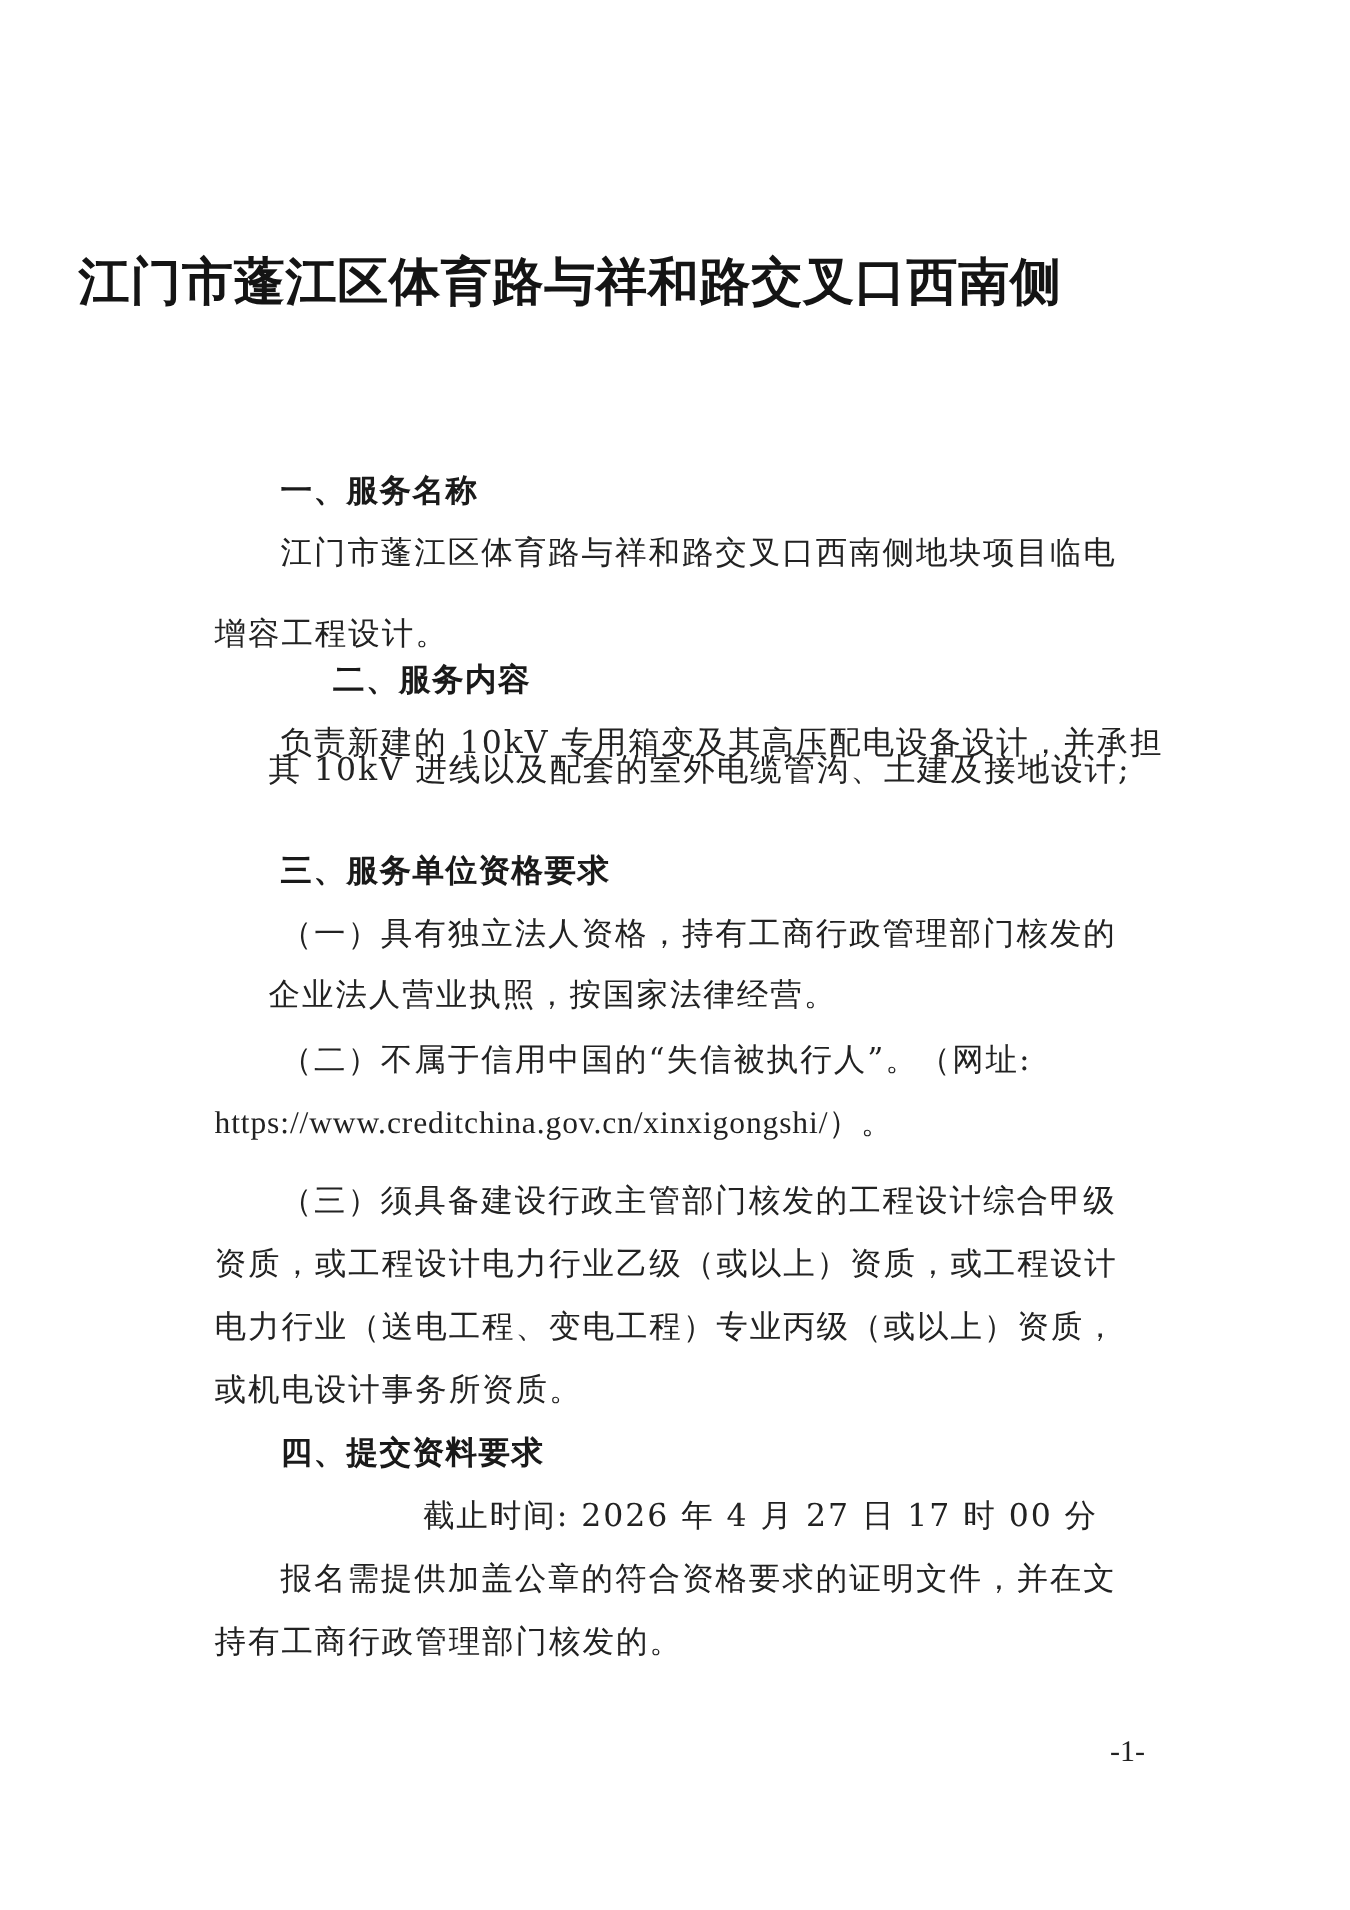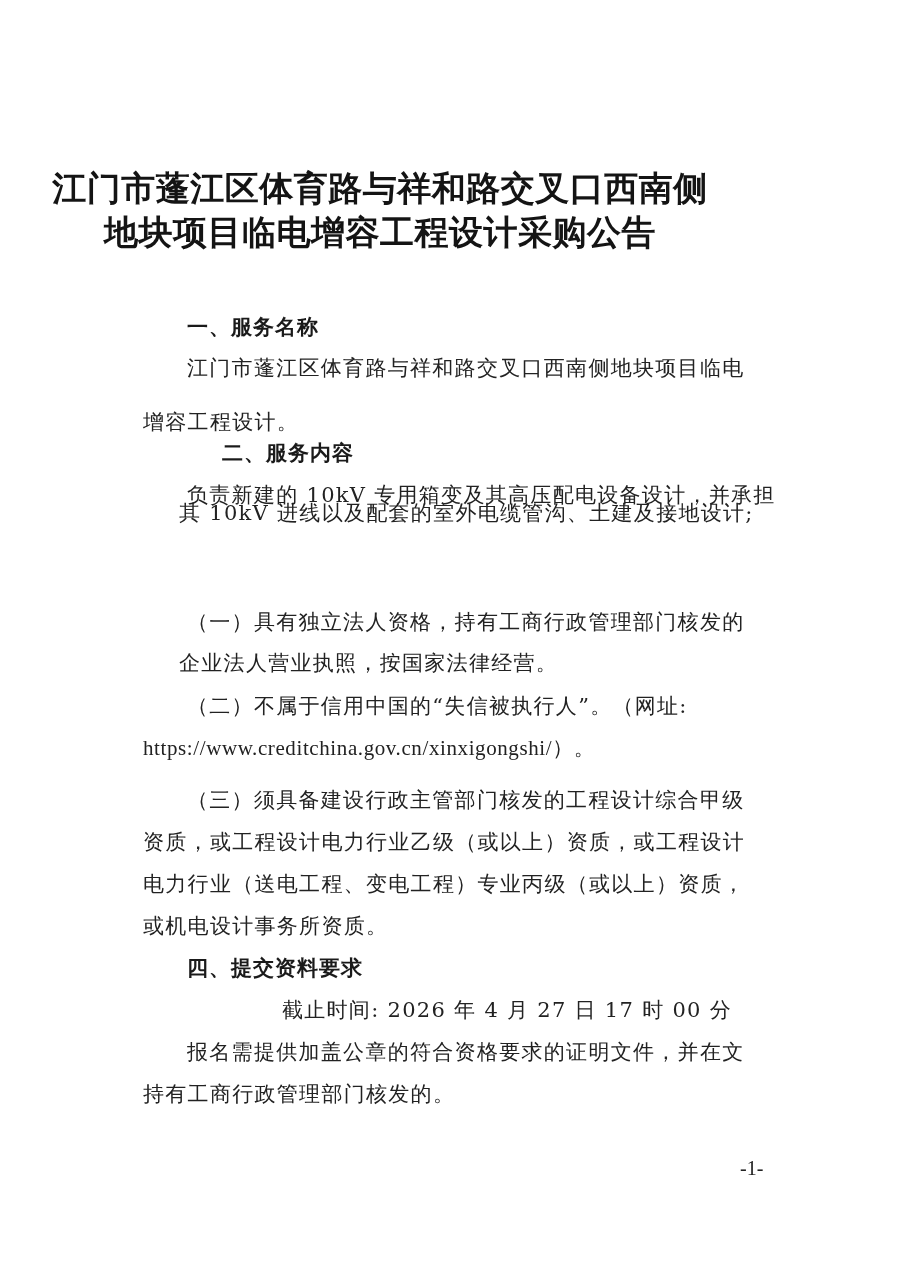--- a/index.html
+++ b/index.html
@@ -66,30 +66,30 @@
     color: #222222;
     font-family: "Liberation Serif", serif;
   }
 </style>
 </head>
 <body>
 
 <div class="page">
 
   <div class="title l1">江门市蓬江区体育路与祥和路交叉口西南侧</div>
-  <div class="title l2">地块项目临电增容工程设计采购公告</div>
 
   <div class="line indent heading" style="top:312px;">一、服务名称</div>
   <div class="line indent" style="top:353px;">江门市蓬江区体育路与祥和路交叉口西南侧地块项目临电</div>
   <div class="line" style="top:407px;">增容工程设计。</div>
 
   <div class="line indent heading" style="top:438px;margin-left:35px;">二、服务内容</div>
   <div class="line indent" style="top:480px;">负责新建的 10kV 专用箱变及其高压配电设备设计，并承担</div>
   <div class="line" style="top:498px;margin-left:36px;">其 10kV 进线以及配套的室外电缆管沟、土建及接地设计;</div>
 
+  <div class="line indent heading" style="top:565px;">三、服务单位资格要求</div>
   <div class="line indent" style="top:607px;">（一）具有独立法人资格，持有工商行政管理部门核发的</div>
   <div class="line" style="top:648px;margin-left:36px;">企业法人营业执照，按国家法律经营。</div>
   <div class="line indent" style="top:691px;">（二）不属于信用中国的“失信被执行人”。（网址:</div>
   <div class="line mono" style="top:733px;">https://www.creditchina.gov.cn/xinxigongshi/）。</div>
   <div class="line indent" style="top:785px;">（三）须具备建设行政主管部门核发的工程设计综合甲级</div>
   <div class="line" style="top:827px;">资质，或工程设计电力行业乙级（或以上）资质，或工程设计</div>
   <div class="line" style="top:869px;">电力行业（送电工程、变电工程）专业丙级（或以上）资质，</div>
   <div class="line" style="top:911px;">或机电设计事务所资质。</div>
 
   <div class="line indent heading" style="top:953px;">四、提交资料要求</div>

